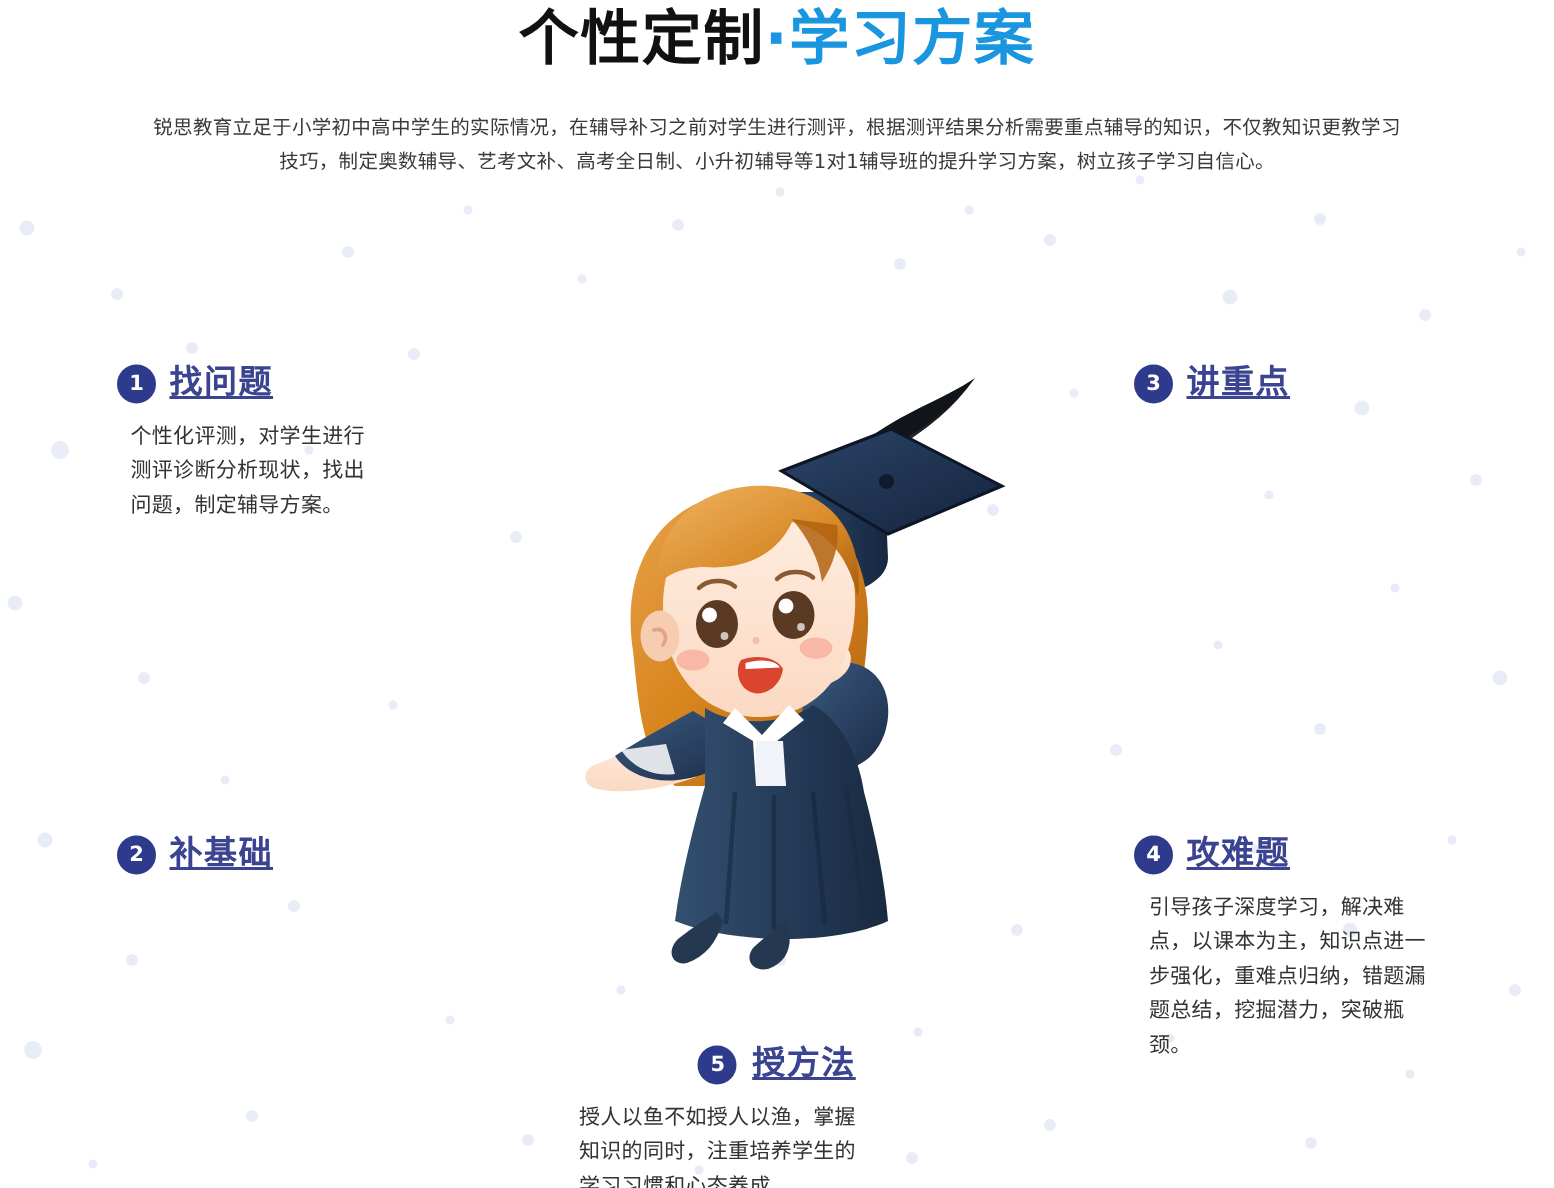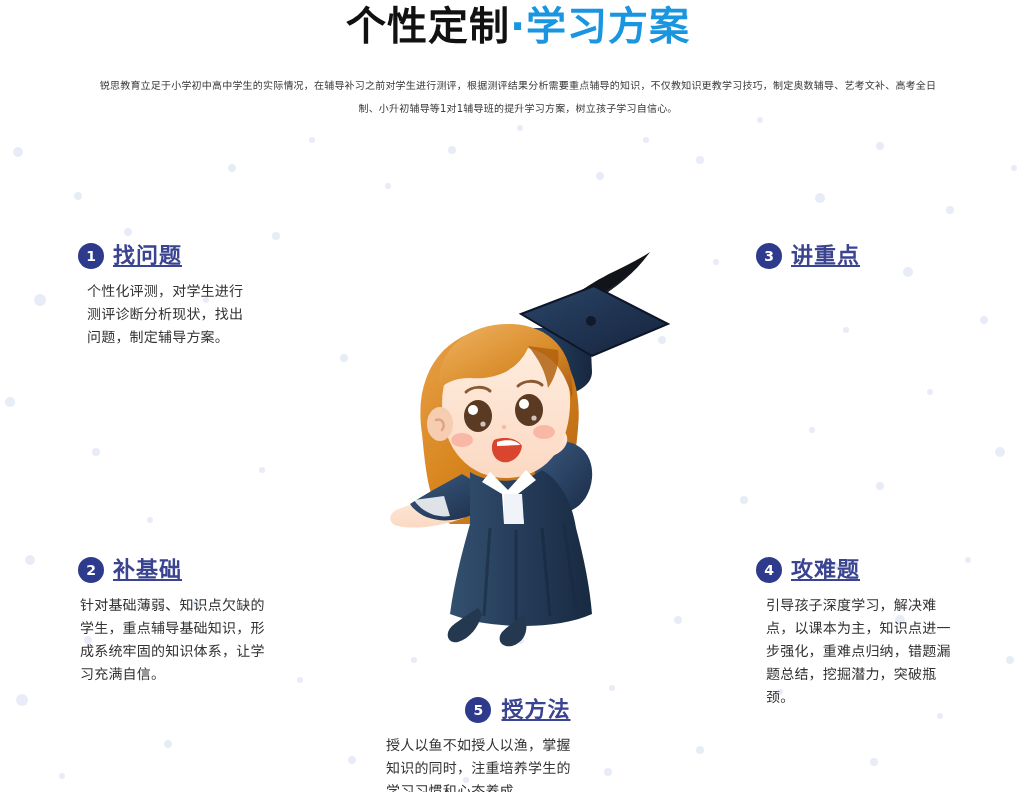--- a/index.html
+++ b/index.html
@@ -56,21 +56,21 @@
     letter-spacing: 1px;
     white-space: nowrap;
   }
   .title-dark { color: #111111; }
   .title-accent { color: #1a96e0; }
   .title-dot { color: #1a96e0; }
 
   .subtitle {
     margin: 24px auto 0;
     width: 840px;
-    font-size: 10px;
+    font-size: 13px;
     line-height: 23px;
     color: #3a3a3a;
     text-align: center;
     letter-spacing: .2px;
   }
 
   
   .feature {
     position: absolute;
     z-index: 3;
@@ -350,24 +350,20 @@
     <div class="feature-body">个性化评测，对学生进行
 测评诊断分析现状，找出
 问题，制定辅导方案。</div>
   </div>
 
   <div class="feature" id="feature-2">
     <div class="feature-head">
       <span class="badge">2</span>
       <span class="feature-title">补基础</span>
     </div>
-    <div class="feature-body">针对基础薄弱、知识点欠缺的
-学生，重点辅导基础知识，形
-成系统牢固的知识体系，让学
-习充满自信。</div>
   </div>
 
   <div class="feature" id="feature-3">
     <div class="feature-head">
       <span class="badge">3</span>
       <span class="feature-title">讲重点</span>
     </div>
   </div>
 
   <div class="feature" id="feature-4">

